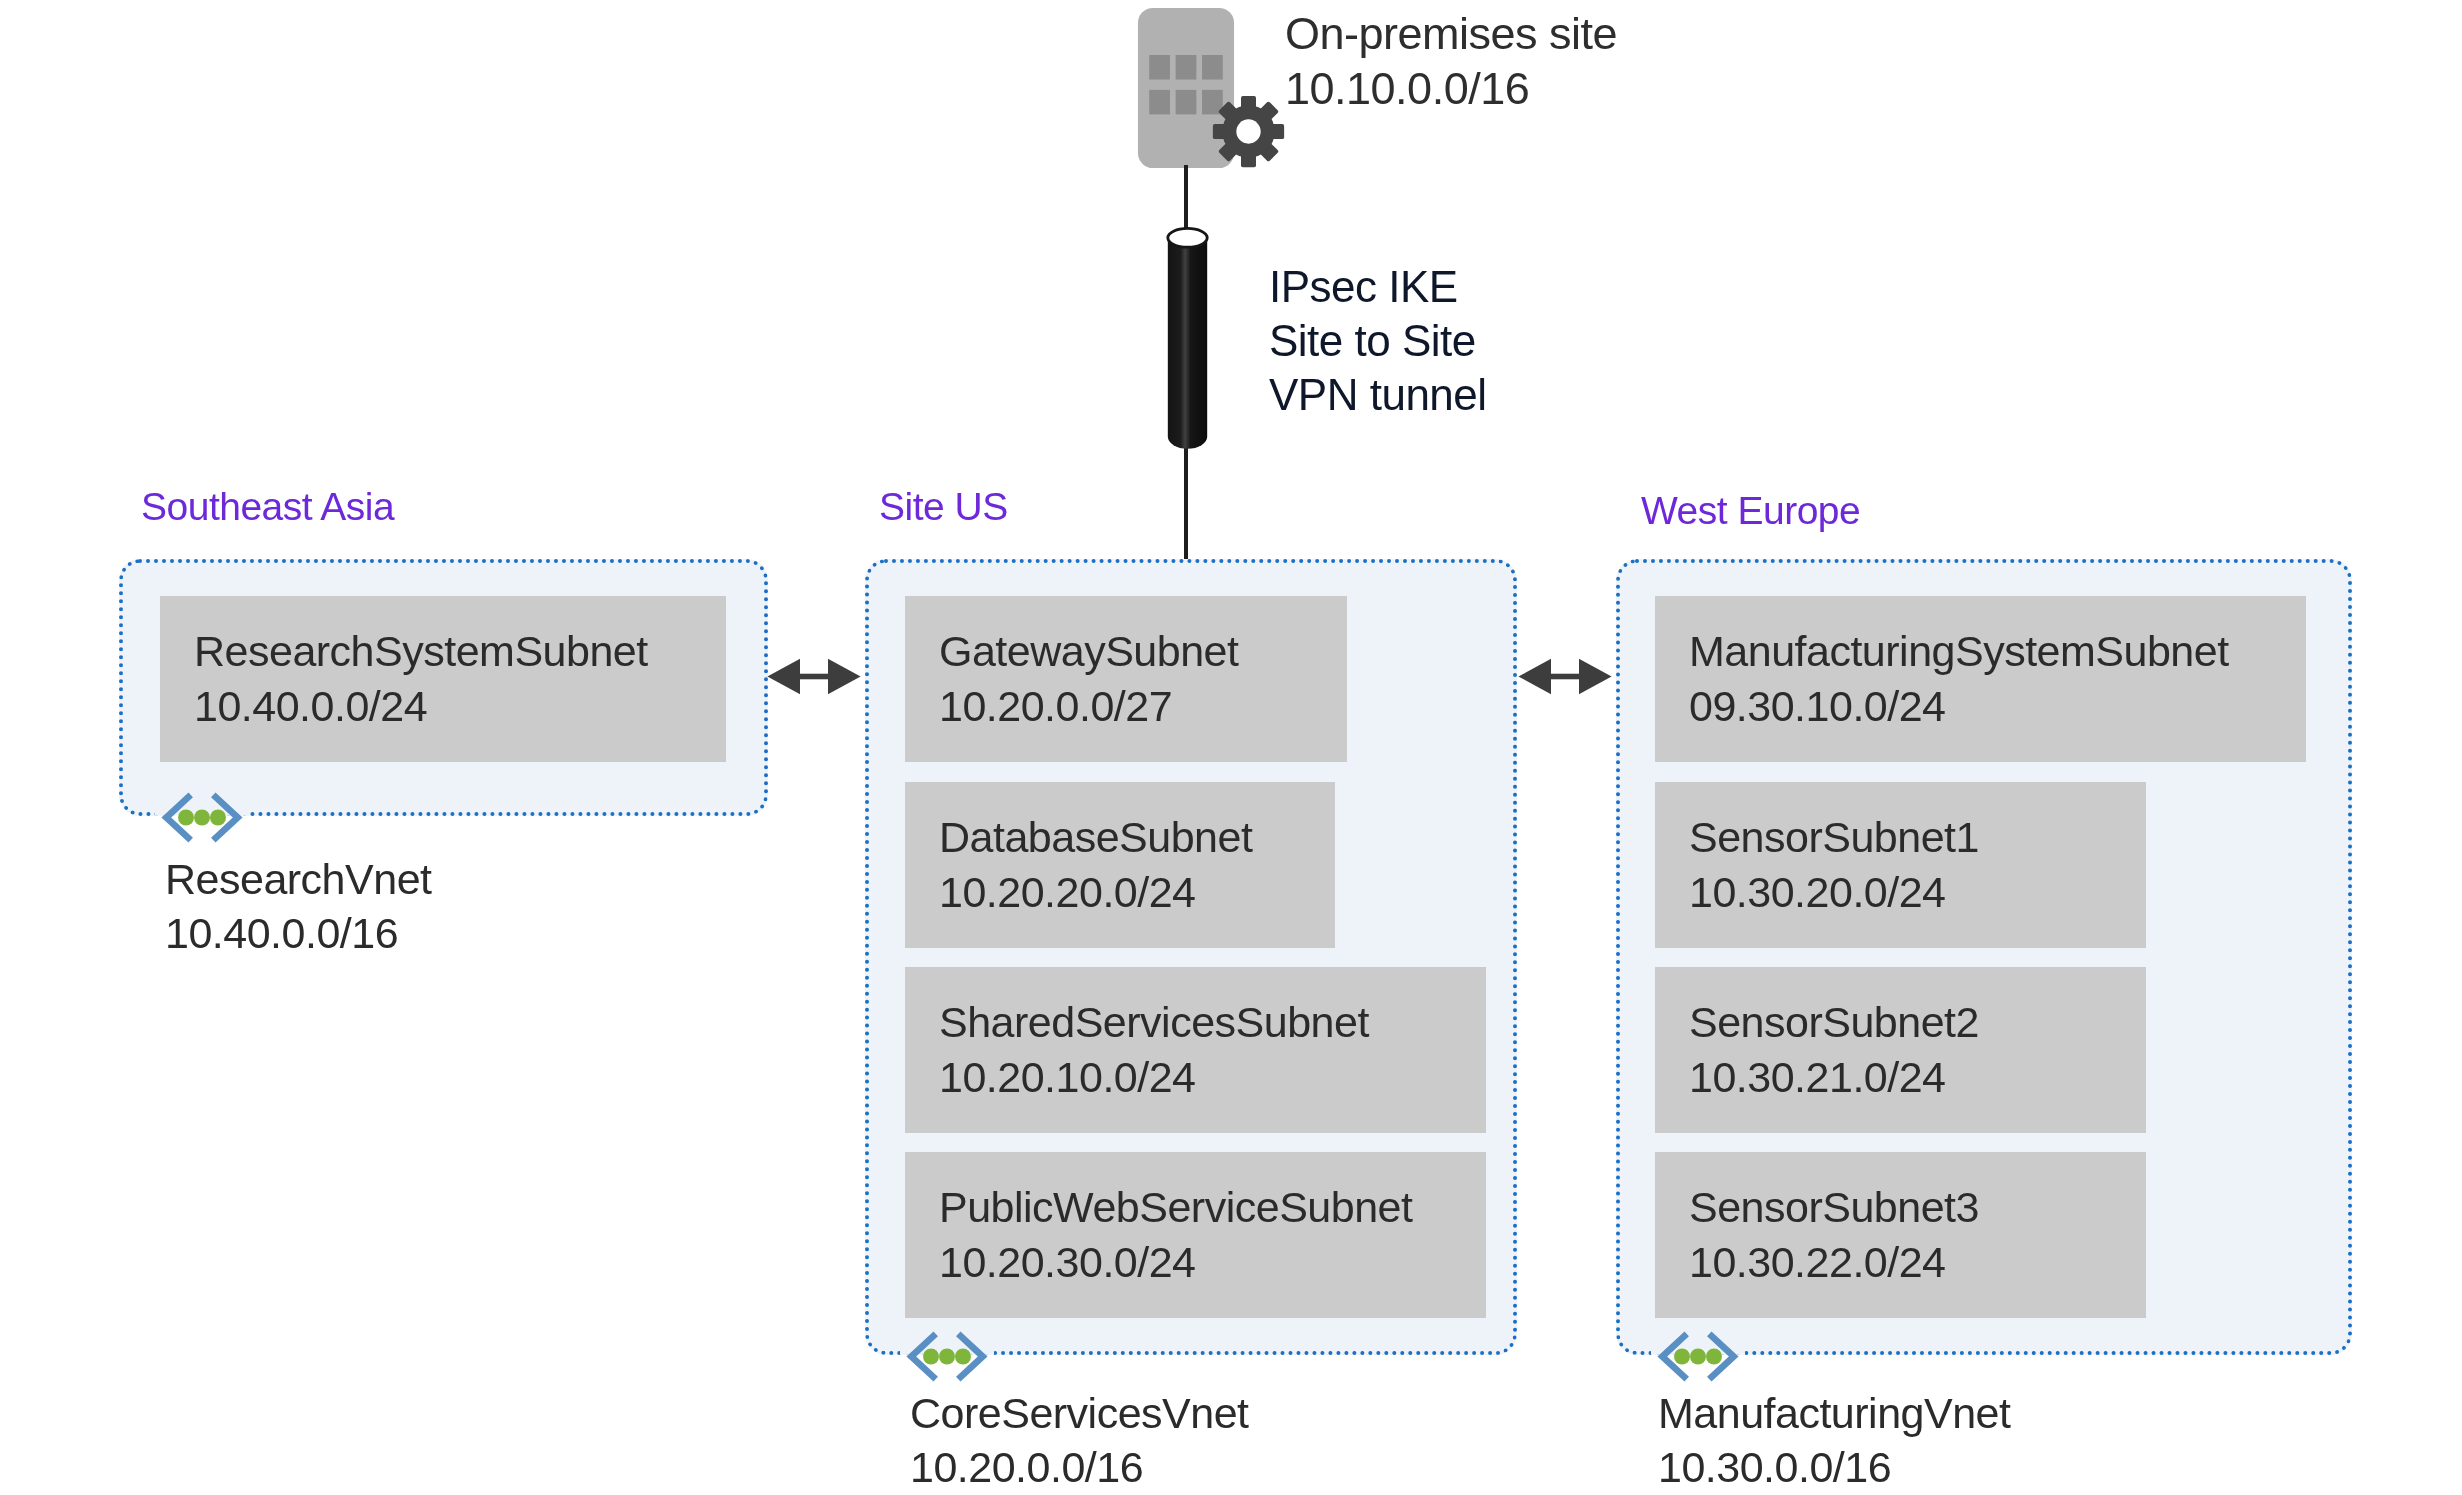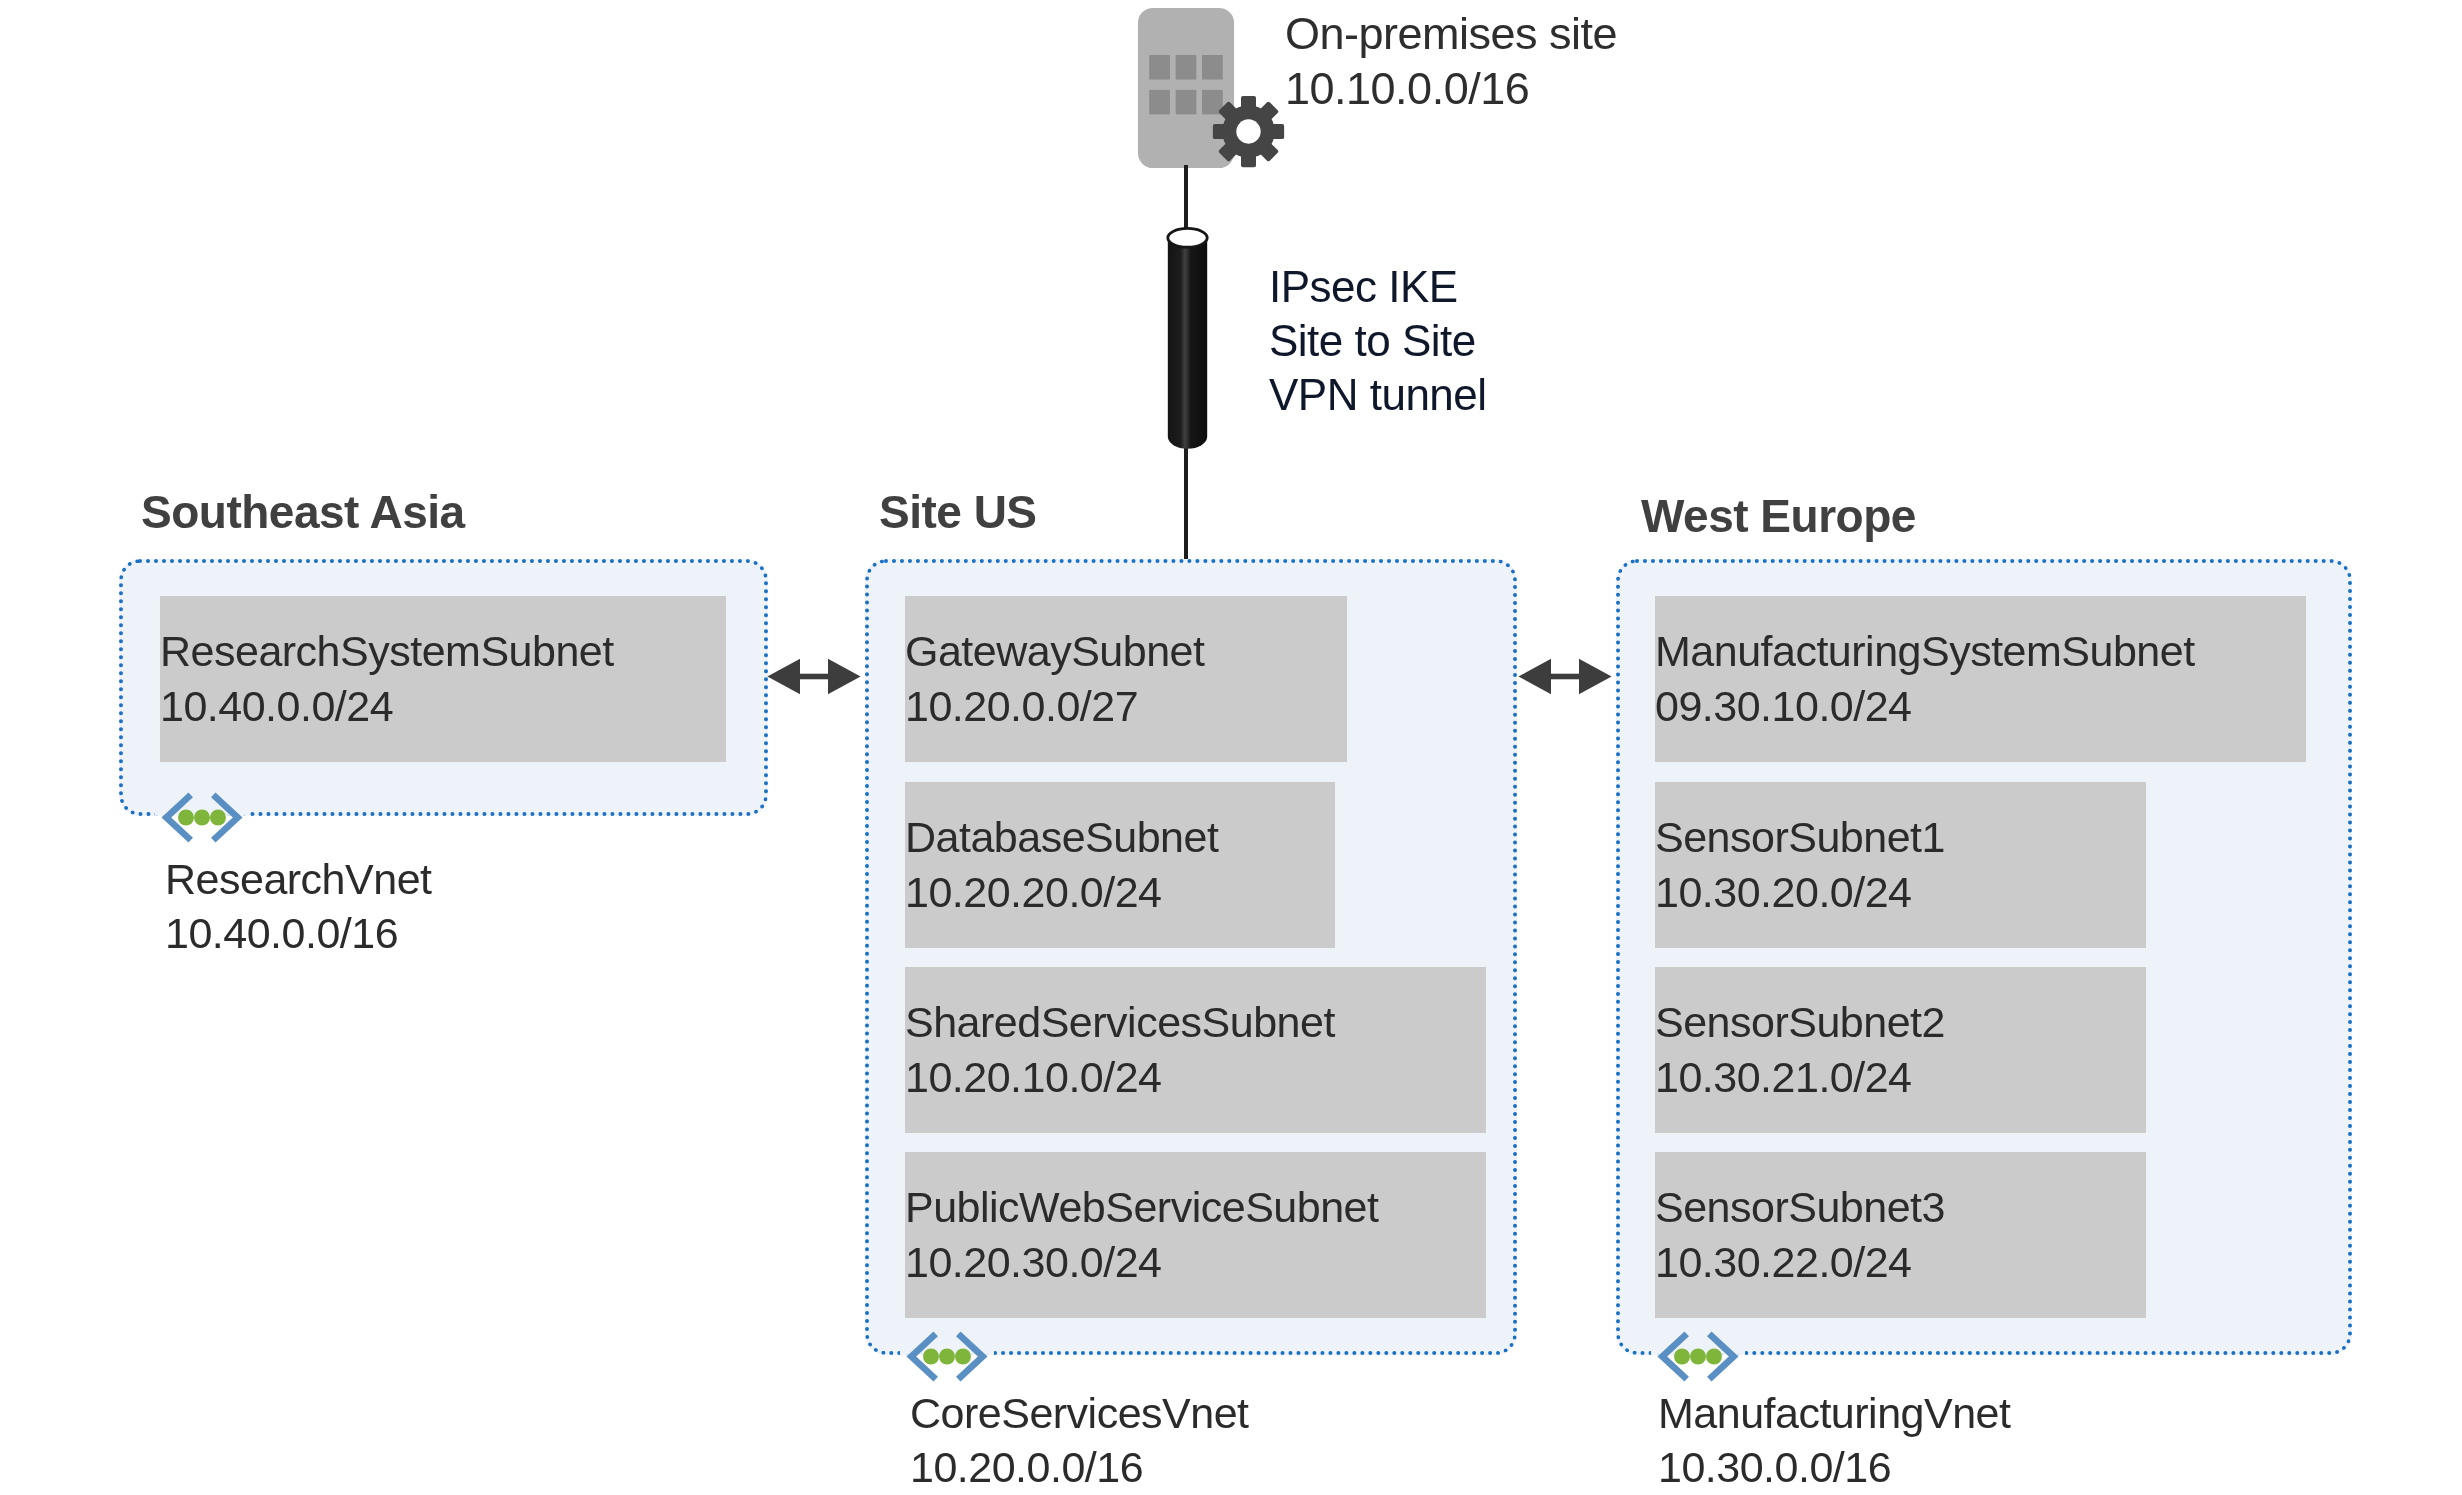--- a/index.html
+++ b/index.html
@@ -3,27 +3,27 @@
 <meta charset="utf-8">
 <style>
   html,body{margin:0;padding:0;background:#ffffff;}
   #canvas{
     position:relative;width:2462px;height:1495px;background:#ffffff;overflow:hidden;
     font-family:"Liberation Sans", sans-serif;color:#2e2e2e;border-radius:31px;
   }
   .abs{position:absolute;}
   .title-block{font-size:45px;line-height:55px;letter-spacing:-0.5px;color:#2e2e2e;white-space:nowrap;}
   .vpn-block{font-size:44px;line-height:54px;letter-spacing:-0.5px;color:#0f172a;white-space:nowrap;margin-left:12px;}
-  .region-label{font-size:46px;letter-spacing:-0.5px;color:#404040;white-space:nowrap;font-weight:bold;}
+  .region-label{font-size:39px;letter-spacing:-0.5px;color:#6d28d9;white-space:nowrap;}
   .region-box{
     background:#edf3f9;border:4.7px dotted #1b70c4;border-radius:21px;box-sizing:border-box;
   }
   .subnet{
     background:#cbcbcb;height:166px;display:flex;flex-direction:column;justify-content:center;
-    box-sizing:border-box;row-gap:8.5px;
+    padding-left:34px;box-sizing:border-box;row-gap:8.5px;
   }
   .subnet span{font-size:43px;line-height:47px;letter-spacing:-0.5px;color:#2b2b2b;white-space:nowrap;display:block;}
   .vnet-label{font-size:43px;line-height:54px;letter-spacing:-0.5px;color:#2b2b2b;white-space:nowrap;}
   .connector{background:#1d1d1d;}
 </style>
 </head>
 <body>
 
 <div id="canvas">
 

